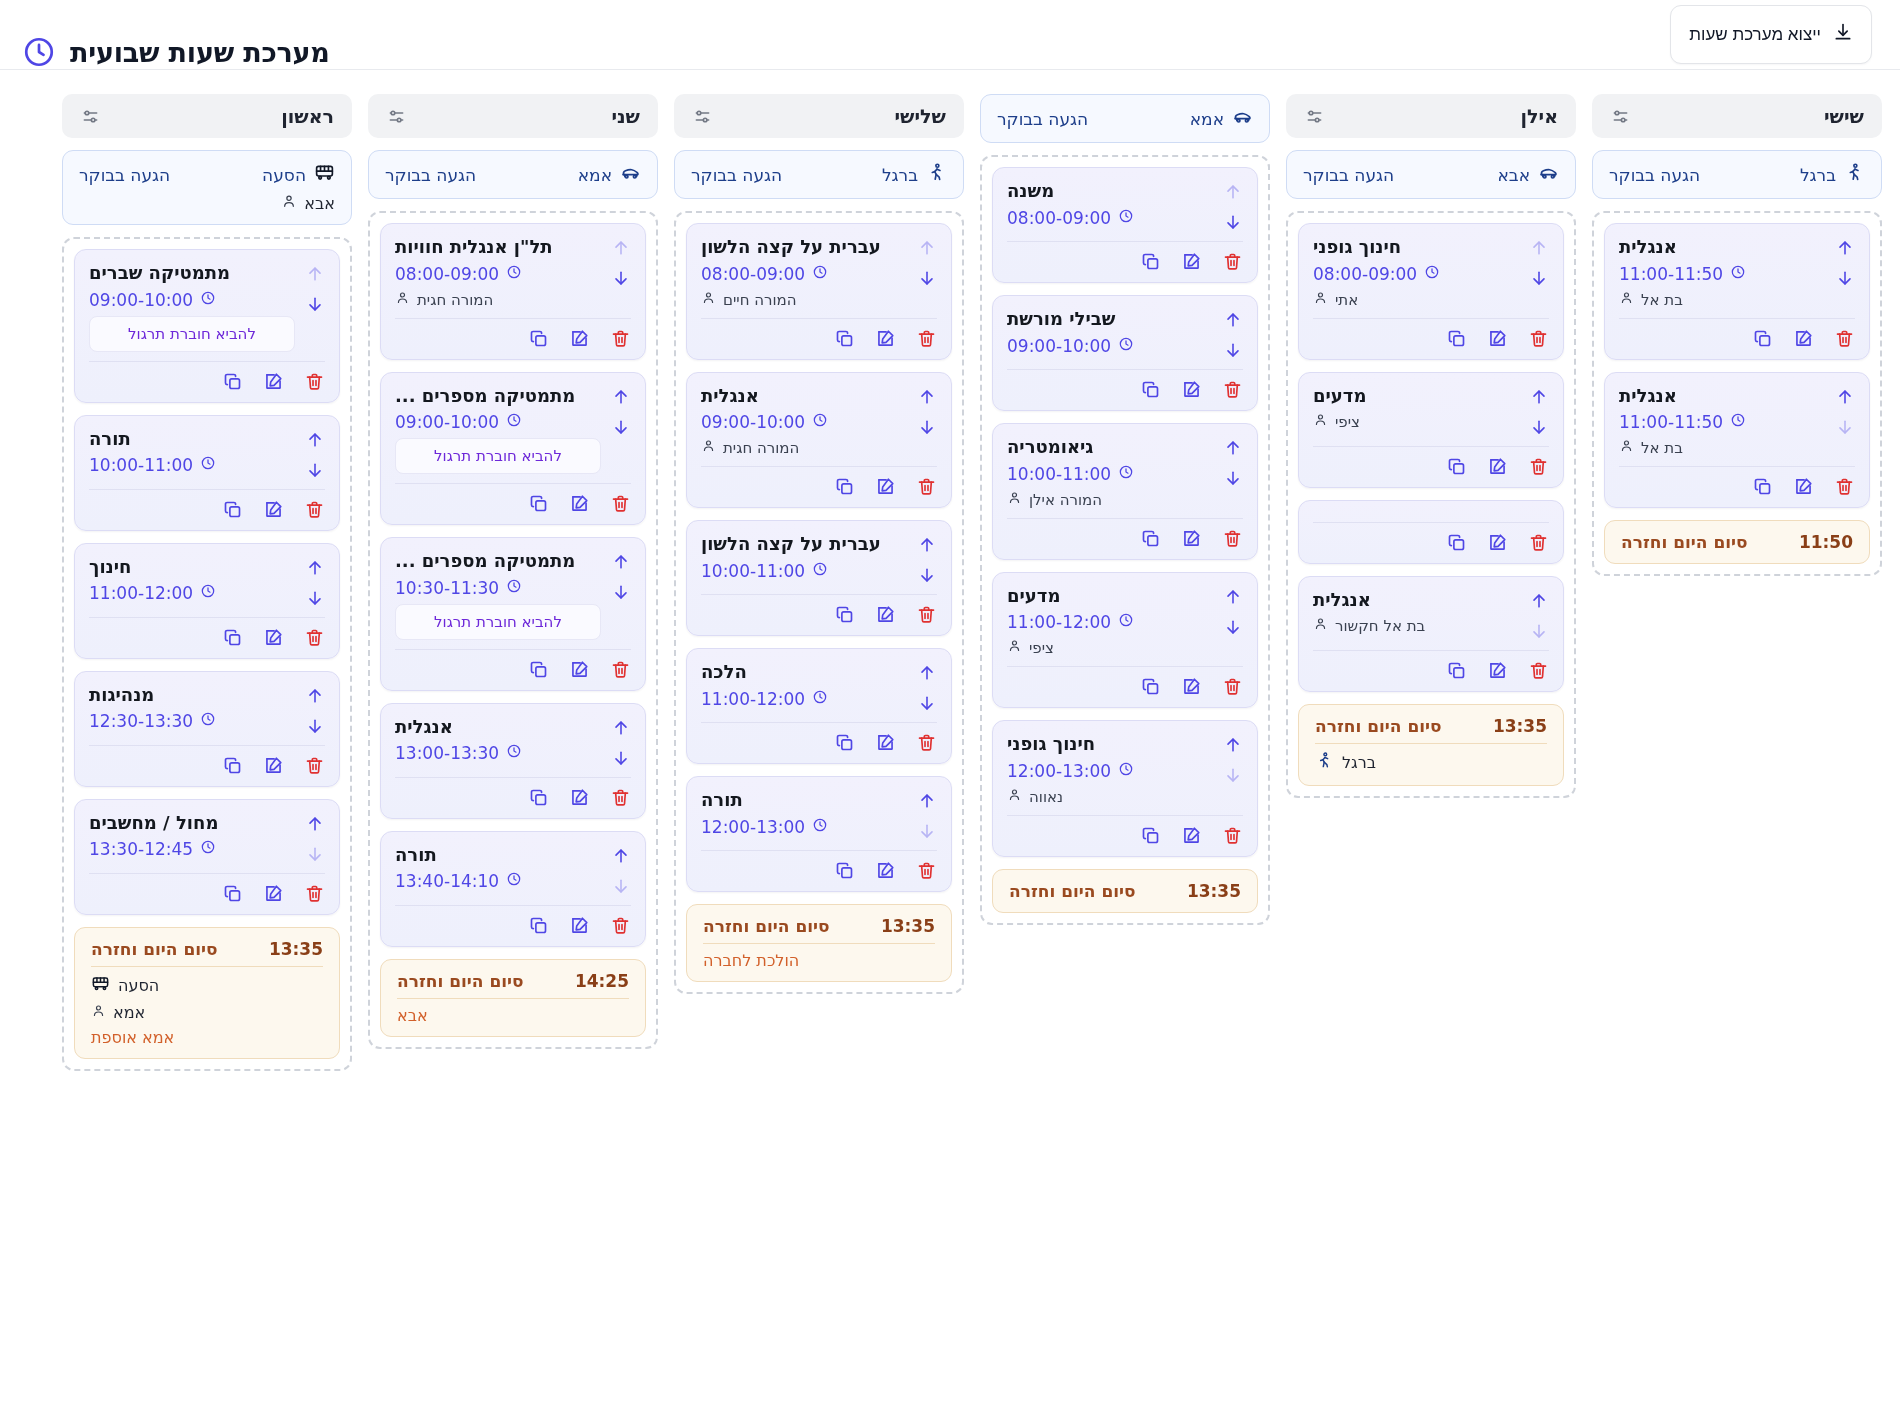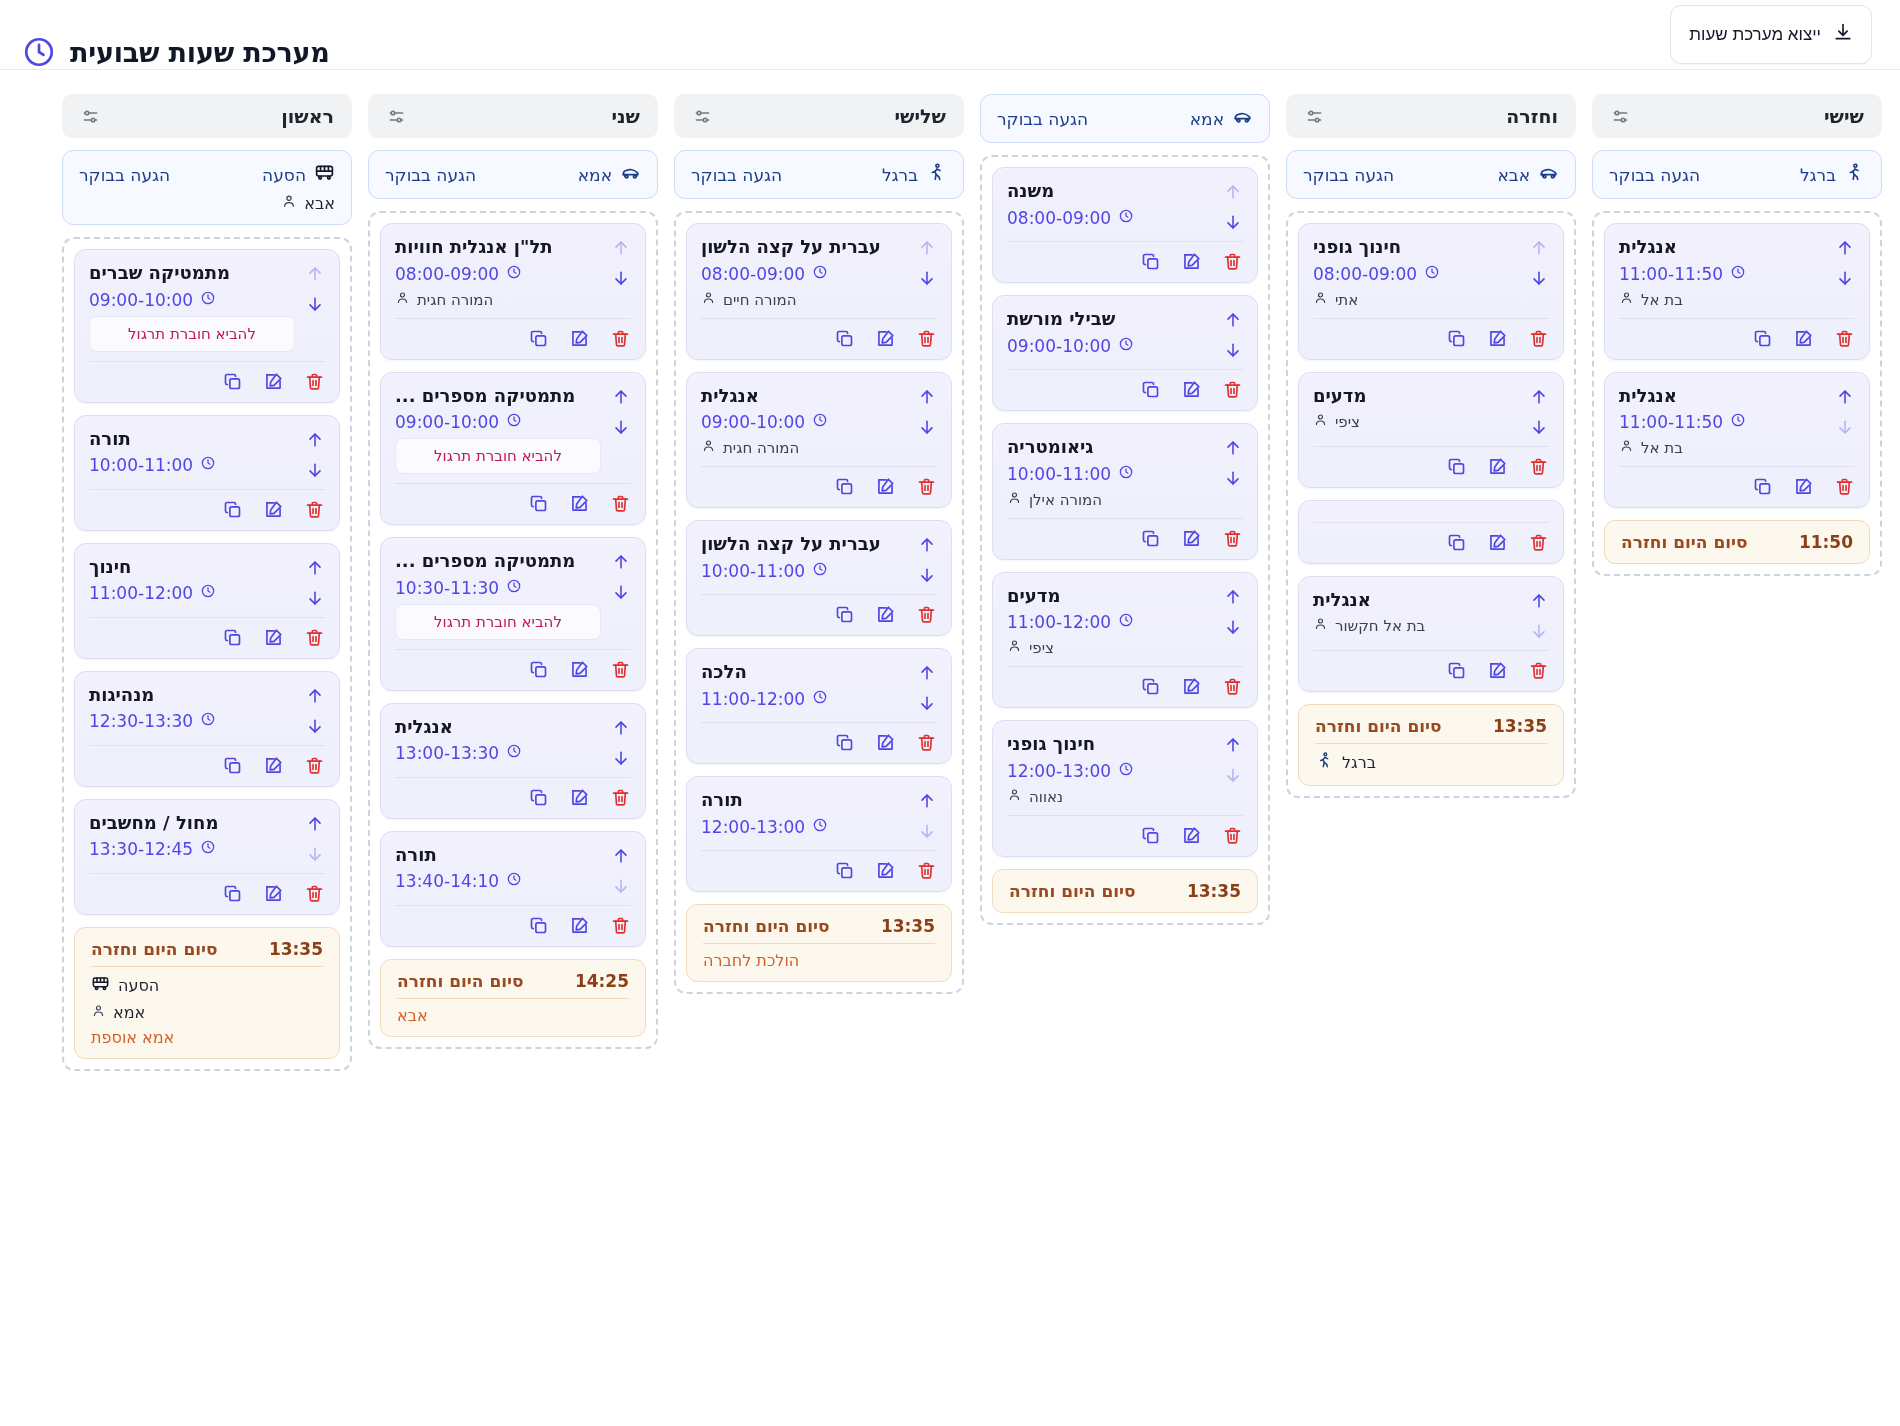--- a/index.html
+++ b/index.html
@@ -96,21 +96,21 @@
   .lesson-title { font-size: 18px; font-weight: 700; color: #14181f; text-align: right; line-height: 1.2; }
   .lesson-time { font-size: 17px; color: #4f46e5; display: flex; align-items: center; gap: 7px; direction: ltr; text-align: center; }
   .lesson-time svg { width: 16px; height: 16px; flex: none; }
   .lesson-teacher { font-size: 15px; color: #3a4150; display: flex; align-items: flex-end; gap: 7px; }
   .lesson-teacher svg { width: 15px; height: 15px; flex: none; }
   .lesson-note {
     background: #fafaff;
     border: 1px solid #e7e7f6;
     border-radius: 8px;
     font-size: 15px;
-    color: #be185d;
+    color: #6d28d9;
     padding: 8px 12px;
     width: 100%;
     text-align: center;
   }
   .lesson-sep { border-top: 1px solid #dfe0f2; margin-top: 9px; padding-top: 9px; }
   .actions { display: flex; gap: 20px; justify-content: flex-start; }
   .act { width: 21px; height: 21px; cursor: pointer; display: block; }
 
   .endbox {
     background: #fdf8ee;
@@ -285,21 +285,21 @@
         <div class="endbox">
           <div class="end-row">
             <span class="end-time">11:50</span>
             <span class="end-label">סיום היום וחזרה</span>
           </div>
         </div>
       </div>
     </div>
     <div class="col">
       <div class="day-head">
-        <span class="day-name">וחזרה</span>
+        <span class="day-name">אילן</span>
         <span class="sliders-ic"><svg viewBox="0 0 24 24" fill="none" stroke="#4a5160" stroke-width="1.9" stroke-linecap="round" stroke-linejoin="round">
             <circle cx="8" cy="8" r="2"></circle>
             <path d="M10 8h9"></path>
             <path d="M5 8h1"></path>
             <circle cx="15" cy="16" r="2"></circle>
             <path d="M17 16h2"></path>
             <path d="M5 16h8"></path>
           </svg></span>
       </div>
       <div class="arrive-box">

